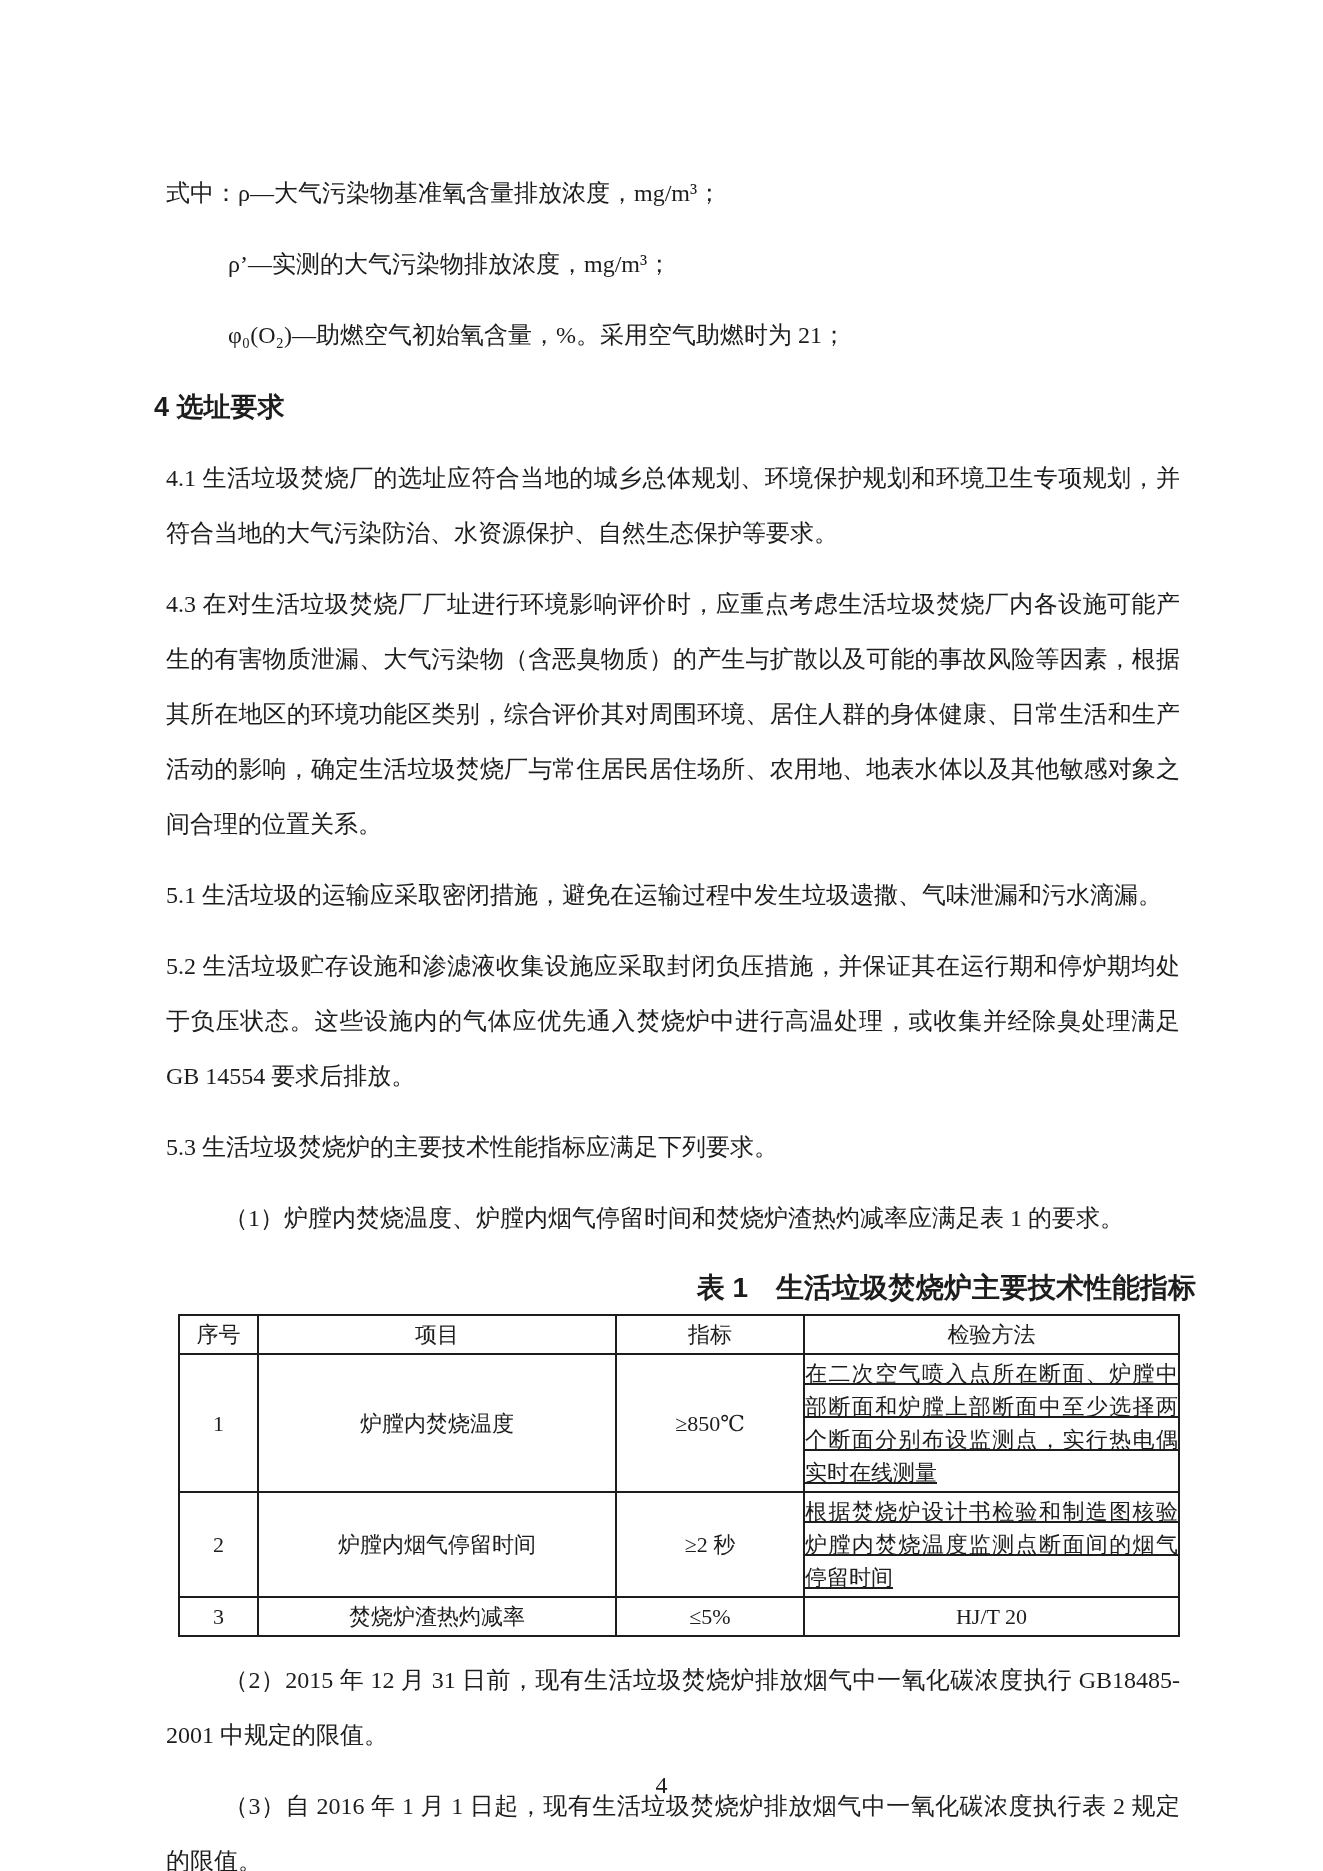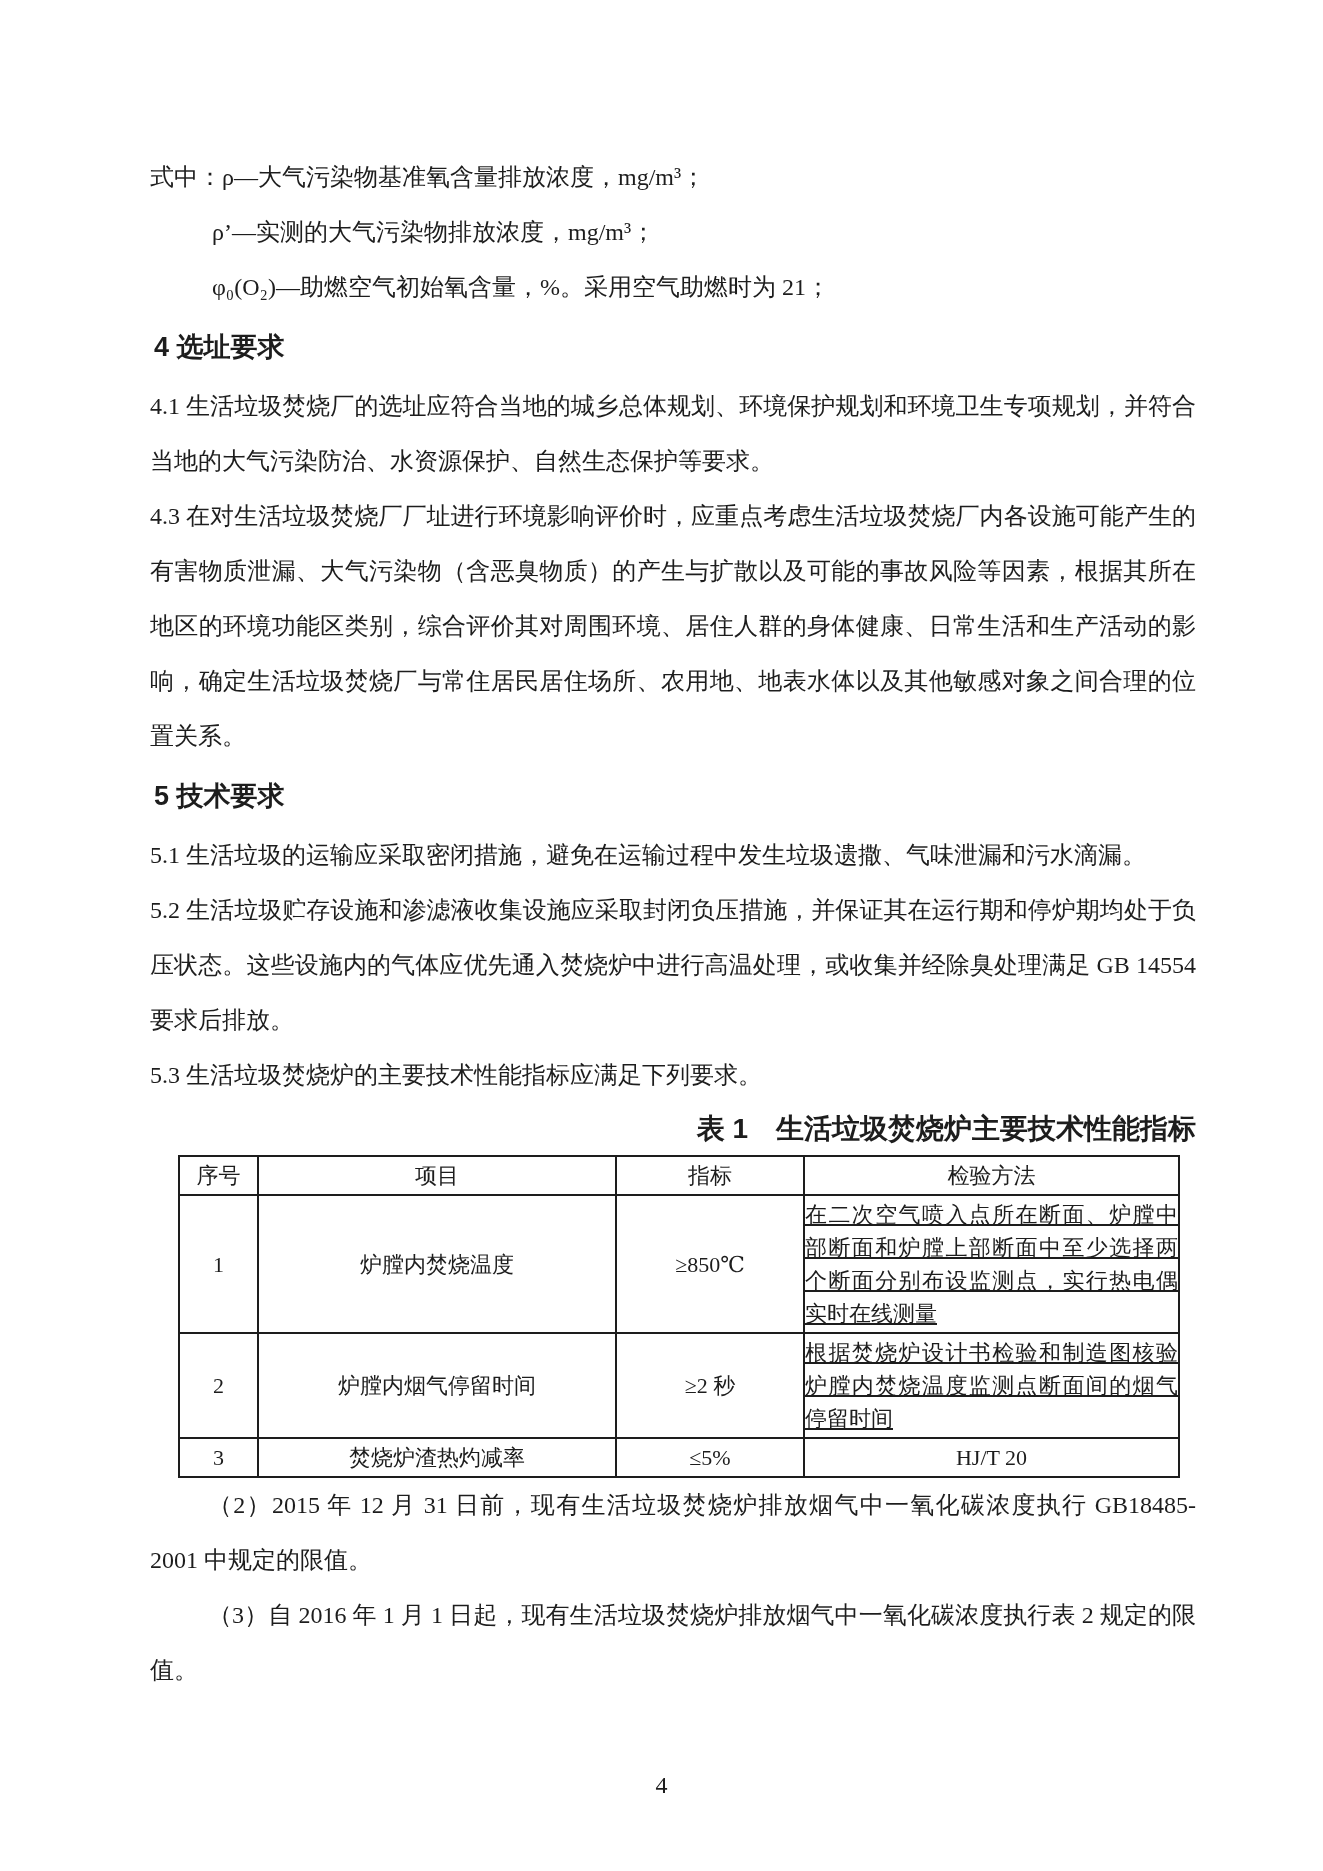--- a/index.html
+++ b/index.html
@@ -12,21 +12,21 @@
     font-family: "Liberation Serif", "DejaVu Serif", serif;
     overflow: hidden;
   }
   .content {
     position: absolute;
     left: 150px;
     top: 150px;
     width: 1046px;
   }
   .content p {
-    margin: 0;
+    margin: 16px;
     font-size: 24px;
     line-height: 55px;
     text-align: justify;
   }
   .legend-cont { padding-left: 62px; }
   .section-heading {
     margin: 4px;
     font-size: 27px;
     line-height: 56px;
     font-weight: bold;
@@ -81,25 +81,25 @@
     <div class="formula-legend">
       <p>式中：ρ—大气污染物基准氧含量排放浓度，mg/m³；</p>
       <p class="legend-cont">ρ’—实测的大气污染物排放浓度，mg/m³；</p>
       <p class="legend-cont">φ₀(O₂)—助燃空气初始氧含量，%。采用空气助燃时为 21；</p>
     </div>
 
     <h2 class="section-heading">4 选址要求</h2>
     <p>4.1 生活垃圾焚烧厂的选址应符合当地的城乡总体规划、环境保护规划和环境卫生专项规划，并符合当地的大气污染防治、水资源保护、自然生态保护等要求。</p>
     <p>4.3 在对生活垃圾焚烧厂厂址进行环境影响评价时，应重点考虑生活垃圾焚烧厂内各设施可能产生的有害物质泄漏、大气污染物（含恶臭物质）的产生与扩散以及可能的事故风险等因素，根据其所在地区的环境功能区类别，综合评价其对周围环境、居住人群的身体健康、日常生活和生产活动的影响，确定生活垃圾焚烧厂与常住居民居住场所、农用地、地表水体以及其他敏感对象之间合理的位置关系。</p>
 
-    <h2 class="section-heading">5 技术要求</h2>
     <p>5.1 生活垃圾的运输应采取密闭措施，避免在运输过程中发生垃圾遗撒、气味泄漏和污水滴漏。</p>
     <p>5.2 生活垃圾贮存设施和渗滤液收集设施应采取封闭负压措施，并保证其在运行期和停炉期均处于负压状态。这些设施内的气体应优先通入焚烧炉中进行高温处理，或收集并经除臭处理满足 GB 14554 要求后排放。</p>
     <p>5.3 生活垃圾焚烧炉的主要技术性能指标应满足下列要求。</p>
 
+    <p class="list-para">（1）炉膛内焚烧温度、炉膛内烟气停留时间和焚烧炉渣热灼减率应满足表 1 的要求。</p>
 
     <div class="table-title">表 1　生活垃圾焚烧炉主要技术性能指标</div>
 
     <table class="spec-table">
       <colgroup>
         <col class="c-no">
           <col class="c-item">
           <col class="c-ind">
           <col class="c-method">
       </colgroup>

